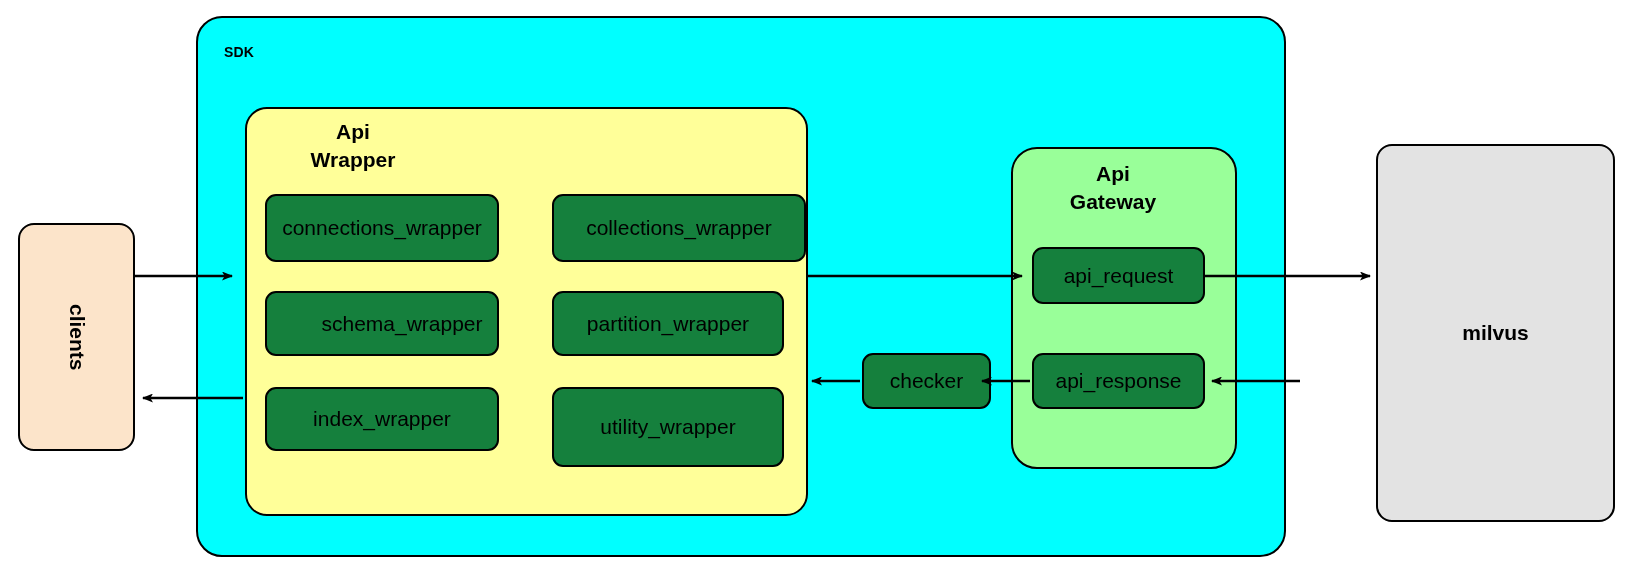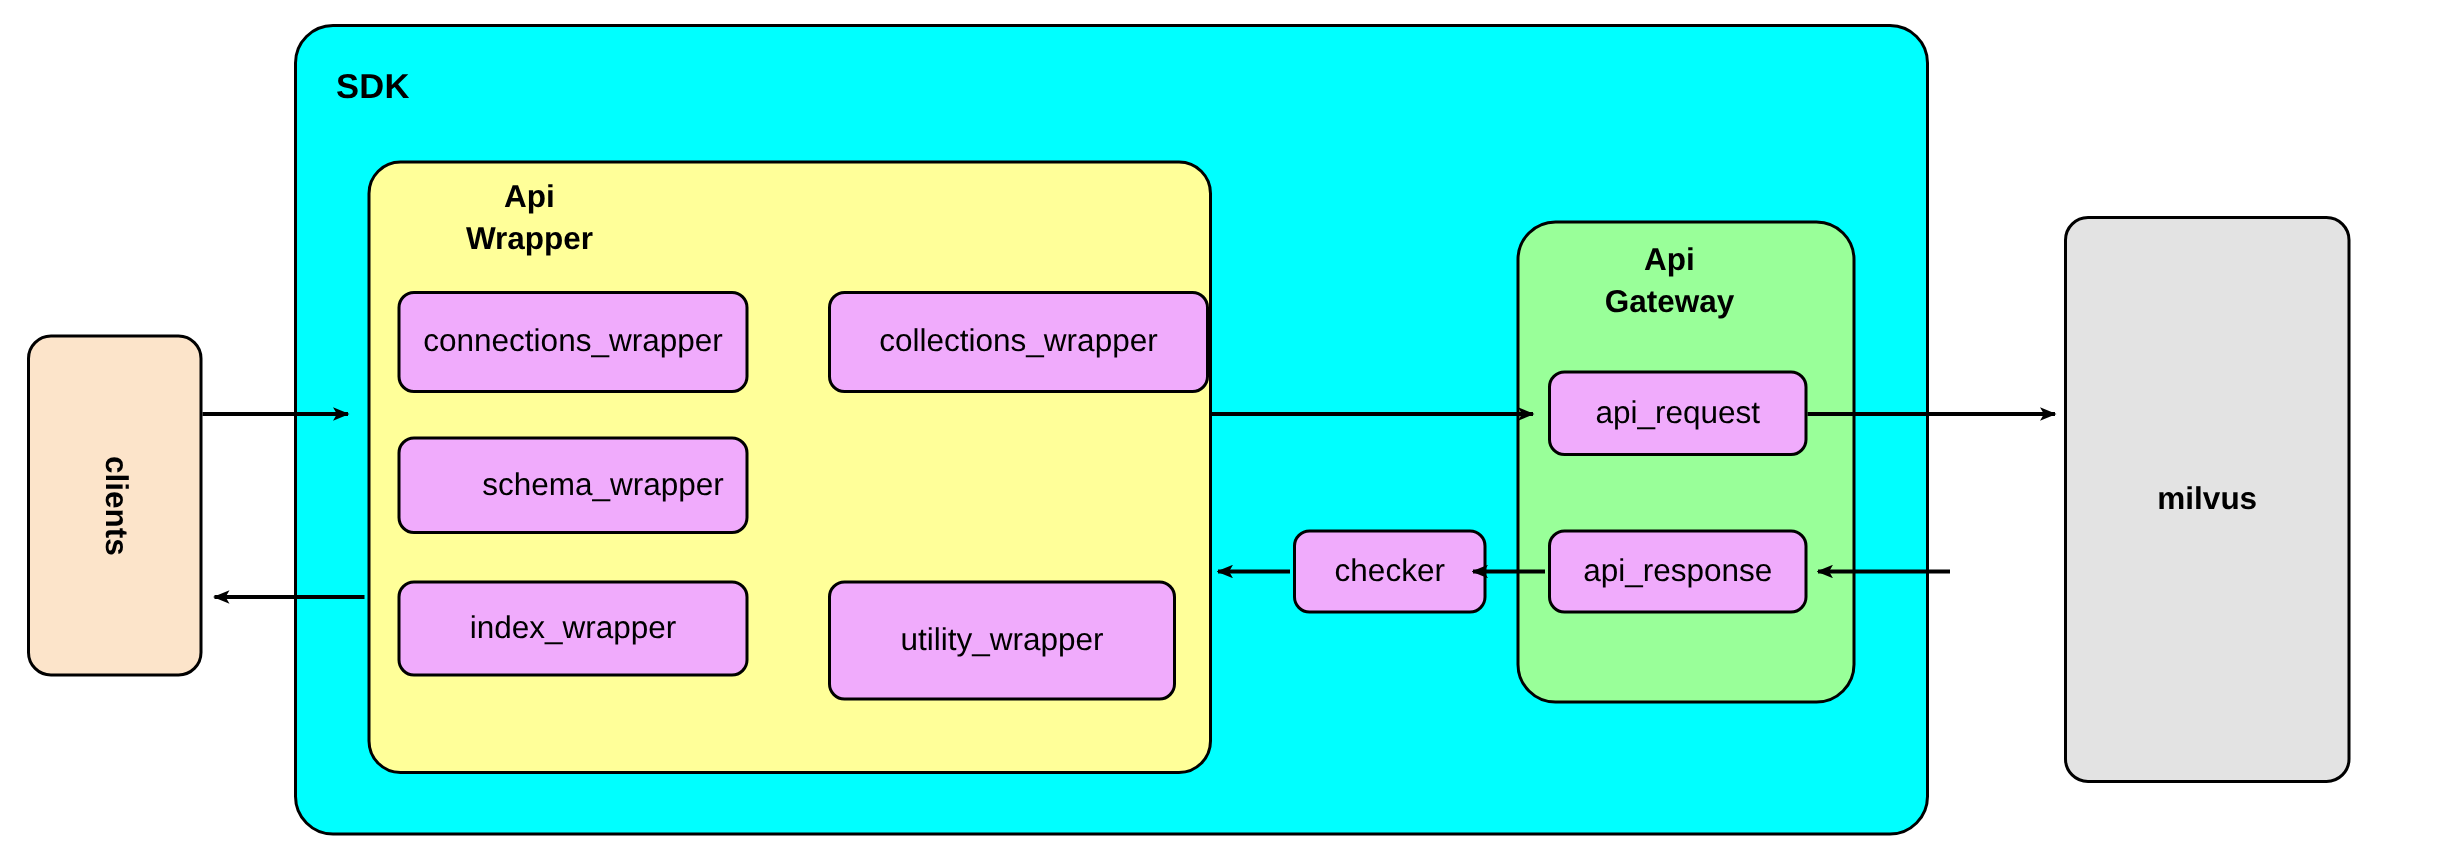--- a/index.html
+++ b/index.html
@@ -34,21 +34,21 @@
   #sdk-container {
     left: 196px; top: 16px;
     width: 1090px; height: 541px;
     background: #00FFFF;
     border-radius: 26px;
     display: block;
   }
   #sdk-label {
     position: absolute;
     left: 26px; top: 26px;
-    font-size: 23px;
+    font-size: 14px;
     font-weight: bold;
     color: #000000;
     letter-spacing: 0.2px;
   }
 
   #api-wrapper-container {
     left: 245px; top: 107px;
     width: 563px; height: 409px;
     background: #FFFF99;
     border-radius: 22px;
@@ -76,21 +76,21 @@
     left: 35px; top: 11px;
     font-size: 21px;
     font-weight: bold;
     line-height: 1.33;
     color: #000000;
     width: 130px;
   }
 
   
   .leaf {
-    background: #f0abfc;
+    background: #15803d;
     border-radius: 11px;
     font-size: 21px;
     color: #000000;
   }
   #box-connections_wrapper { left: 265px; top: 194px; width: 234px; height: 68px; }
   #box-schema_wrapper      { left: 265px; top: 291px; width: 234px; height: 65px; padding-left: 40px; }
   #box-index_wrapper       { left: 265px; top: 387px; width: 234px; height: 64px; }
   #box-collections_wrapper { left: 552px; top: 194px; width: 254px; height: 68px; }
   #box-partition_wrapper   { left: 552px; top: 291px; width: 232px; height: 65px; }
   #box-utility_wrapper     { left: 552px; top: 387px; width: 232px; height: 80px; }
@@ -109,21 +109,21 @@
     font-weight: bold;
   }
   #clients-label {
     writing-mode: vertical-rl;
     text-orientation: mixed;
     white-space: nowrap;
   }
 
   #box-milvus {
     left: 1376px; top: 144px;
-    width: 191px; height: 378px;
+    width: 239px; height: 378px;
     background: #E3E3E3;
     border-radius: 16px;
     font-size: 21px;
     font-weight: bold;
   }
 
   
   #arrow-layer {
     position: absolute;
     left: 0; top: 0;
@@ -155,20 +155,23 @@
   </div>
 
   <div class="box leaf" id="box-connections_wrapper">
     <span>connections_wrapper</span>
   </div>
   <div class="box leaf" id="box-collections_wrapper">
     <span>collections_wrapper</span>
   </div>
   <div class="box leaf" id="box-schema_wrapper">
     <span>schema_wrapper</span>
+  </div>
+  <div class="box leaf" id="box-partition_wrapper">
+    <span>partition_wrapper</span>
   </div>
   <div class="box leaf" id="box-index_wrapper">
     <span>index_wrapper</span>
   </div>
   <div class="box leaf" id="box-utility_wrapper">
     <span>utility_wrapper</span>
   </div>
 
   <div class="box leaf" id="box-api_request">
     <span>api_request</span>

